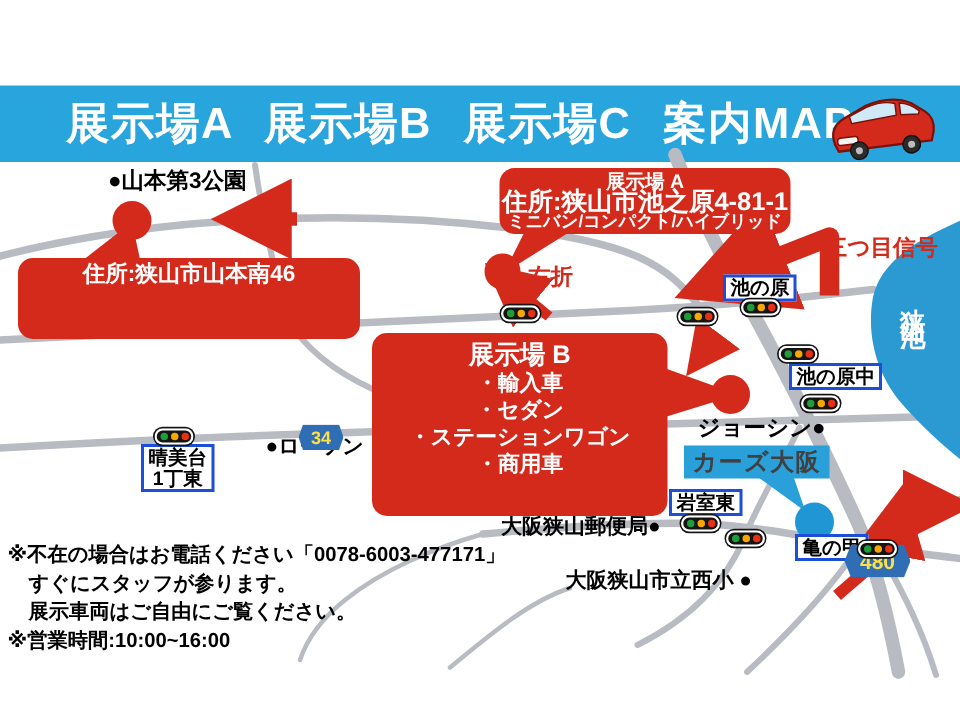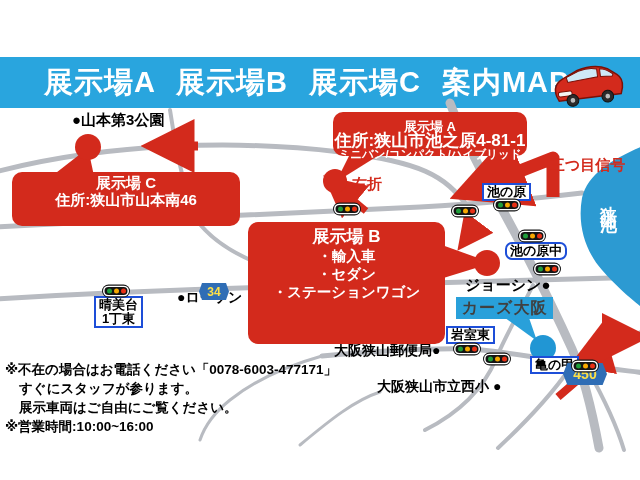--- a/index.html
+++ b/index.html
@@ -11,21 +11,21 @@
   
   .header{left:0;top:57px;width:640px;height:51px;background:#29a5de;display:flex;align-items:center;}
   .header-title{color:#fff;font-weight:bold;font-size:29px;letter-spacing:1px;word-spacing:12px;padding-left:44px;white-space:nowrap;}
   .car{position:absolute;right:14px;top:4px;}
   
   .callout{background:#d32a1c;color:#fff;border-radius:10px;text-align:center;font-weight:bold;z-index:3;}
   .callout .t1{font-size:15px;line-height:17px;}
   .callout .t2{font-size:15px;line-height:17px;white-space:nowrap;}
   .callout .t3{font-size:14px;line-height:16px;white-space:nowrap;}
   .callout-a{left:333px;top:112px;width:194px;height:42px;padding-top:2px;}
-  .callout-a .t1{font-size:13px;line-height:14px;margin-top:6px;}
+  .callout-a .t1{font-size:13px;line-height:14px;}
   .callout-a .t2{font-size:17px;line-height:14px;}
   .callout-a .t3{font-size:11.5px;line-height:13px;}
   .callout-c{left:12px;top:172px;width:228px;height:52px;padding-top:2px;}
   .callout-b{left:248px;top:222px;width:197px;height:117px;padding-top:5px;}
   .callout-b .t1{font-size:17px;line-height:20px;}
   .callout-b .t2{font-size:15px;line-height:18px;}
   .callout-b .li{font-size:14.5px;line-height:18px;}
   
   .mapbox{background:#fff;border:2px solid #1d4ed8;color:#000;font-weight:bold;font-size:13px;line-height:14px;padding:0 3px;white-space:nowrap;z-index:2;text-align:center;}
   
@@ -117,53 +117,53 @@
   </svg>
 </div>
 
 <div class="abs callout callout-a">
   <div class="t1">展示場 A</div>
   <div class="t2">住所:狭山市池之原4-81-1</div>
   <div class="t3">ミニバン/コンパクト/ハイブリッド</div>
 </div>
 
 <div class="abs callout callout-c">
-  <div class="t1">展示場 C</div>
   <div class="t2">住所:狭山市山本南46</div>
 </div>
 
 <div class="abs callout callout-b">
   <div class="t1">展示場 B</div>
   <div class="li">・輸入車</div>
   <div class="li">・セダン</div>
   <div class="li">・ステーションワゴン</div>
+  <div class="li">・商用車</div>
 </div>
 
 <div class="abs mtext" style="left:72px;top:111px;font-size:15px;">●山本第3公園</div>
 <div class="abs rtext" style="left:550px;top:156px;font-size:15px;">三つ目信号</div>
 <div class="abs rtext" style="left:352px;top:175px;font-size:15px;">右折</div>
 <div class="abs lake-name">狭山池</div>
 <div class="abs mtext" style="left:465px;top:276px;font-size:15px;">ジョーシン●</div>
 <div class="abs mtext" style="left:177px;top:289px;font-size:14px;">●ローソン</div>
 <div class="abs mtext" style="left:334px;top:342px;font-size:14px;">大阪狭山郵便局●</div>
 <div class="abs mtext" style="left:377px;top:378px;font-size:14px;">大阪狭山市立西小 ●</div>
 
 <div class="abs mapbox" style="left:482px;top:183px;">池の原</div>
-<div class="abs mapbox" style="left:505px;top:242px;border-radius:7px;">池の原中</div>
+<div class="abs mapbox" style="left:526px;top:242px;">池の原中</div>
 <div class="abs mapbox" style="left:446px;top:326px;">岩室東</div>
 <div class="abs mapbox" style="left:530px;top:356px;">亀の甲</div>
 <div class="abs mapbox" style="left:94px;top:296px;">
   <div>晴美台</div>
   <div>1丁東</div>
 </div>
 
 <div class="abs carsosaka">カーズ大阪</div>
 
 <div class="abs badge badge34">34</div>
-<div class="abs badge badge310">450</div>
+<div class="abs badge badge310">480</div>
 
 <div class="abs tl" style="left:347px;top:209px;">
     <i class="g"></i>
     <i class="y"></i>
     <i class="r"></i>
   </div>
 <div class="abs tl" style="left:465px;top:211px;">
     <i class="g"></i>
     <i class="y"></i>
     <i class="r"></i>

